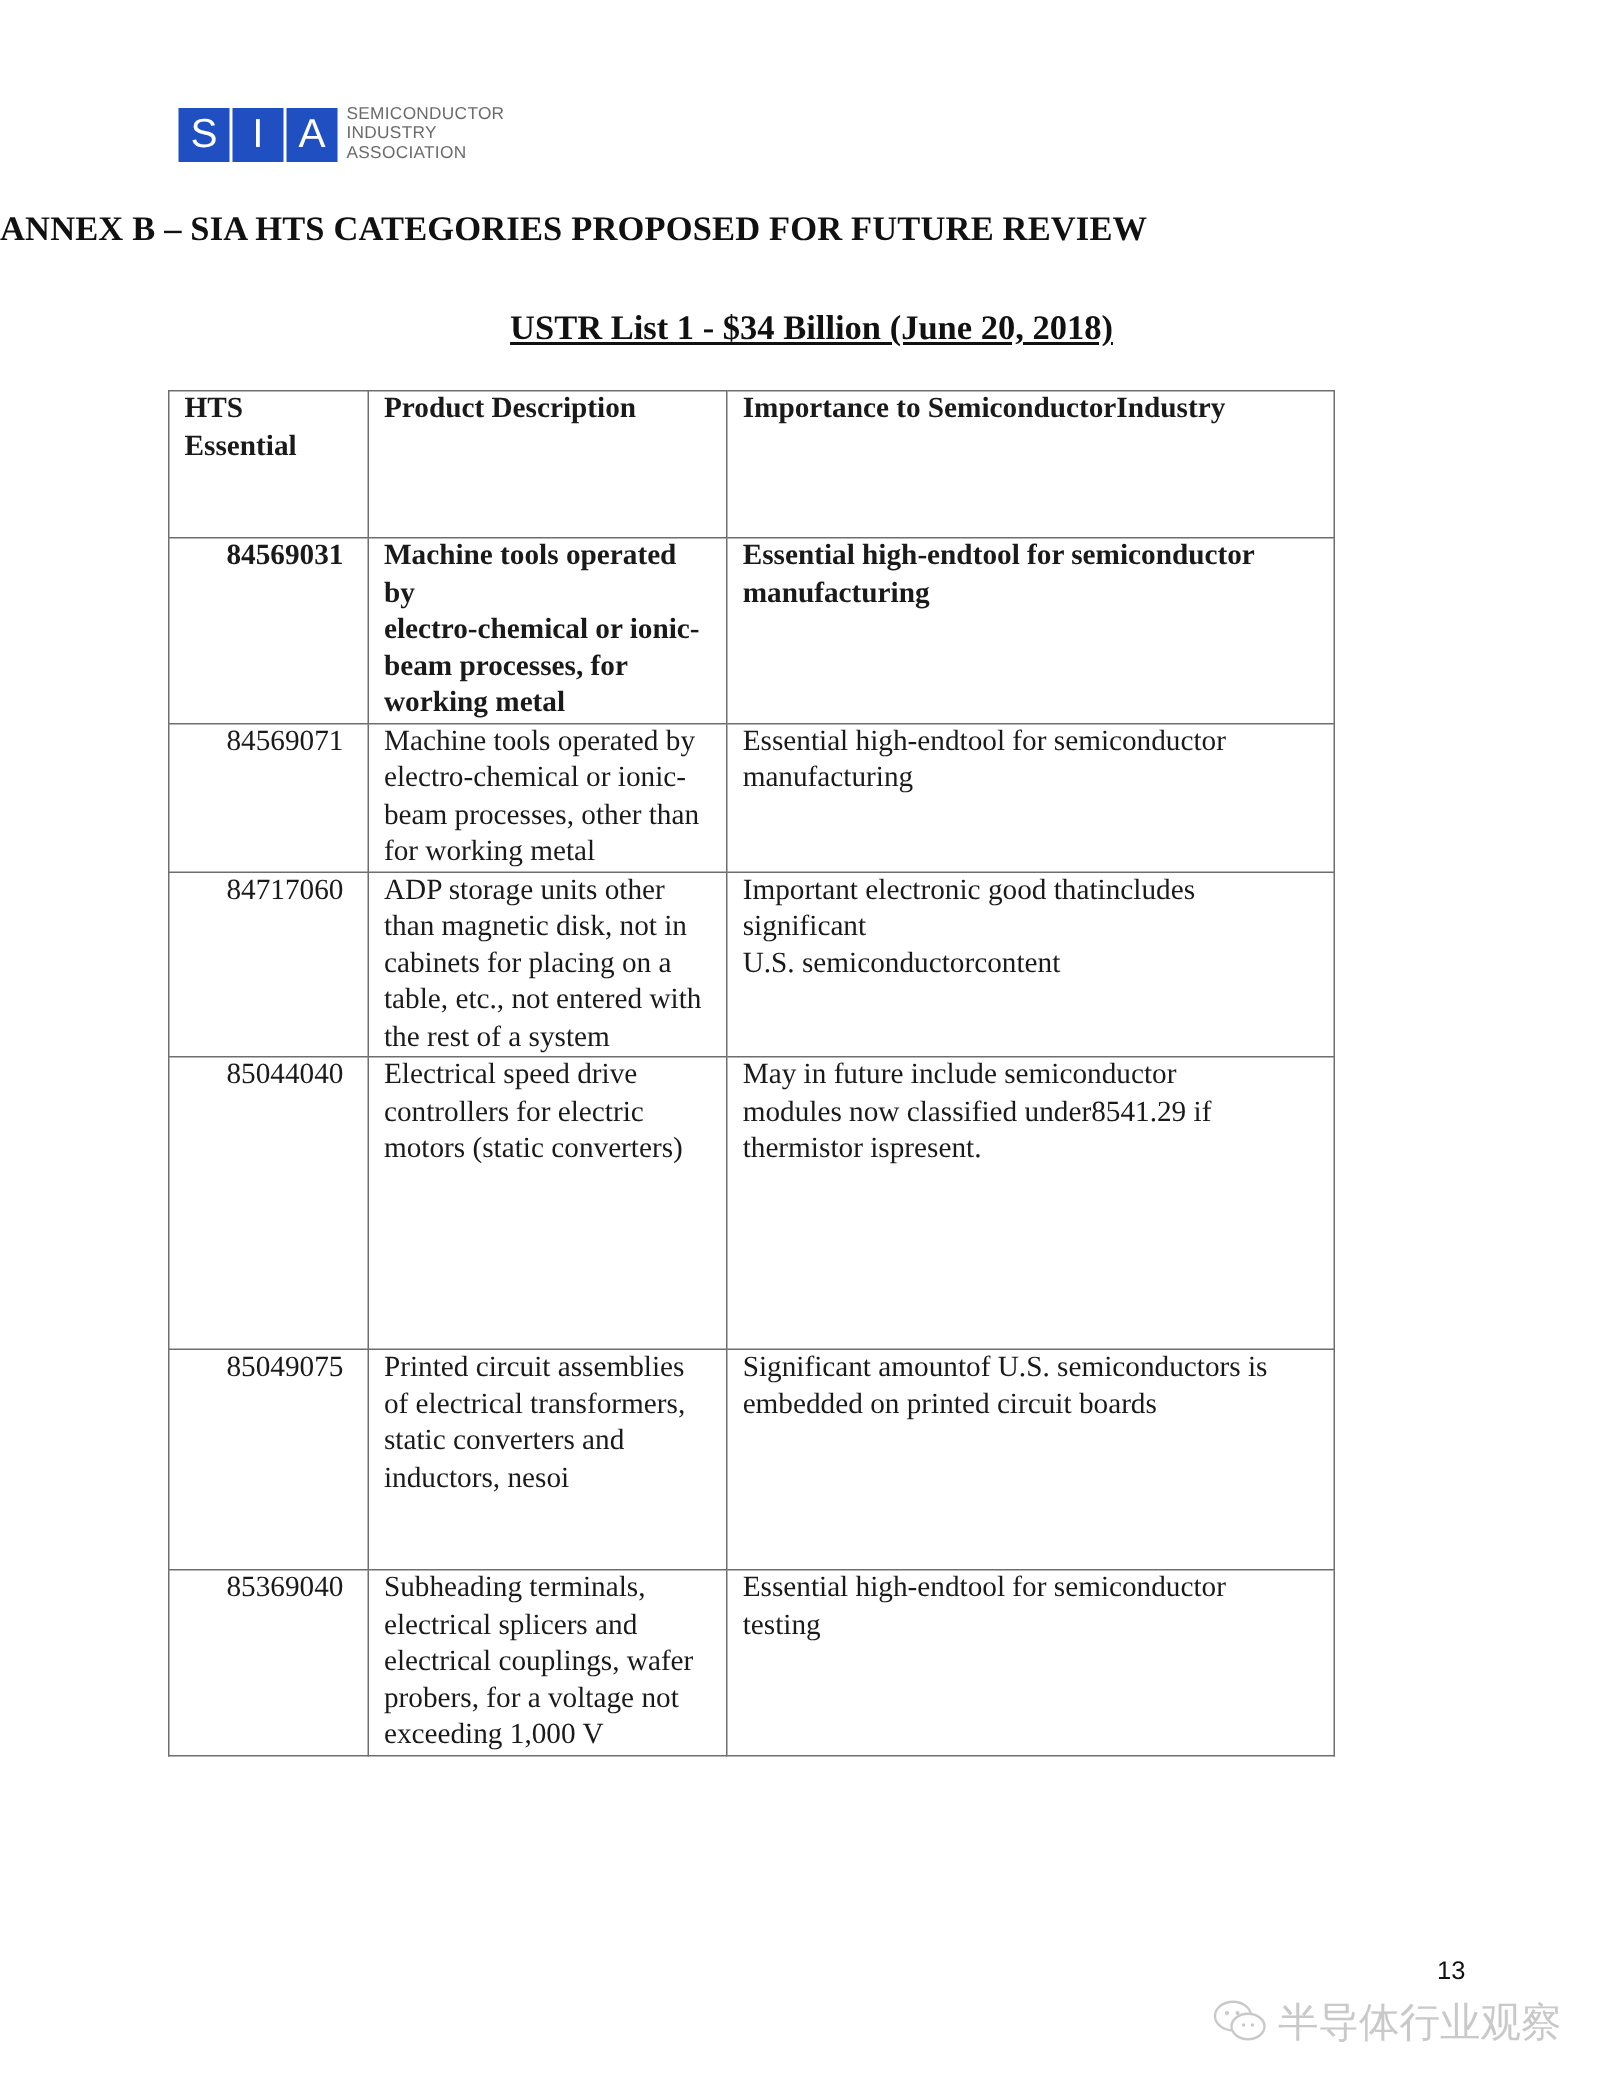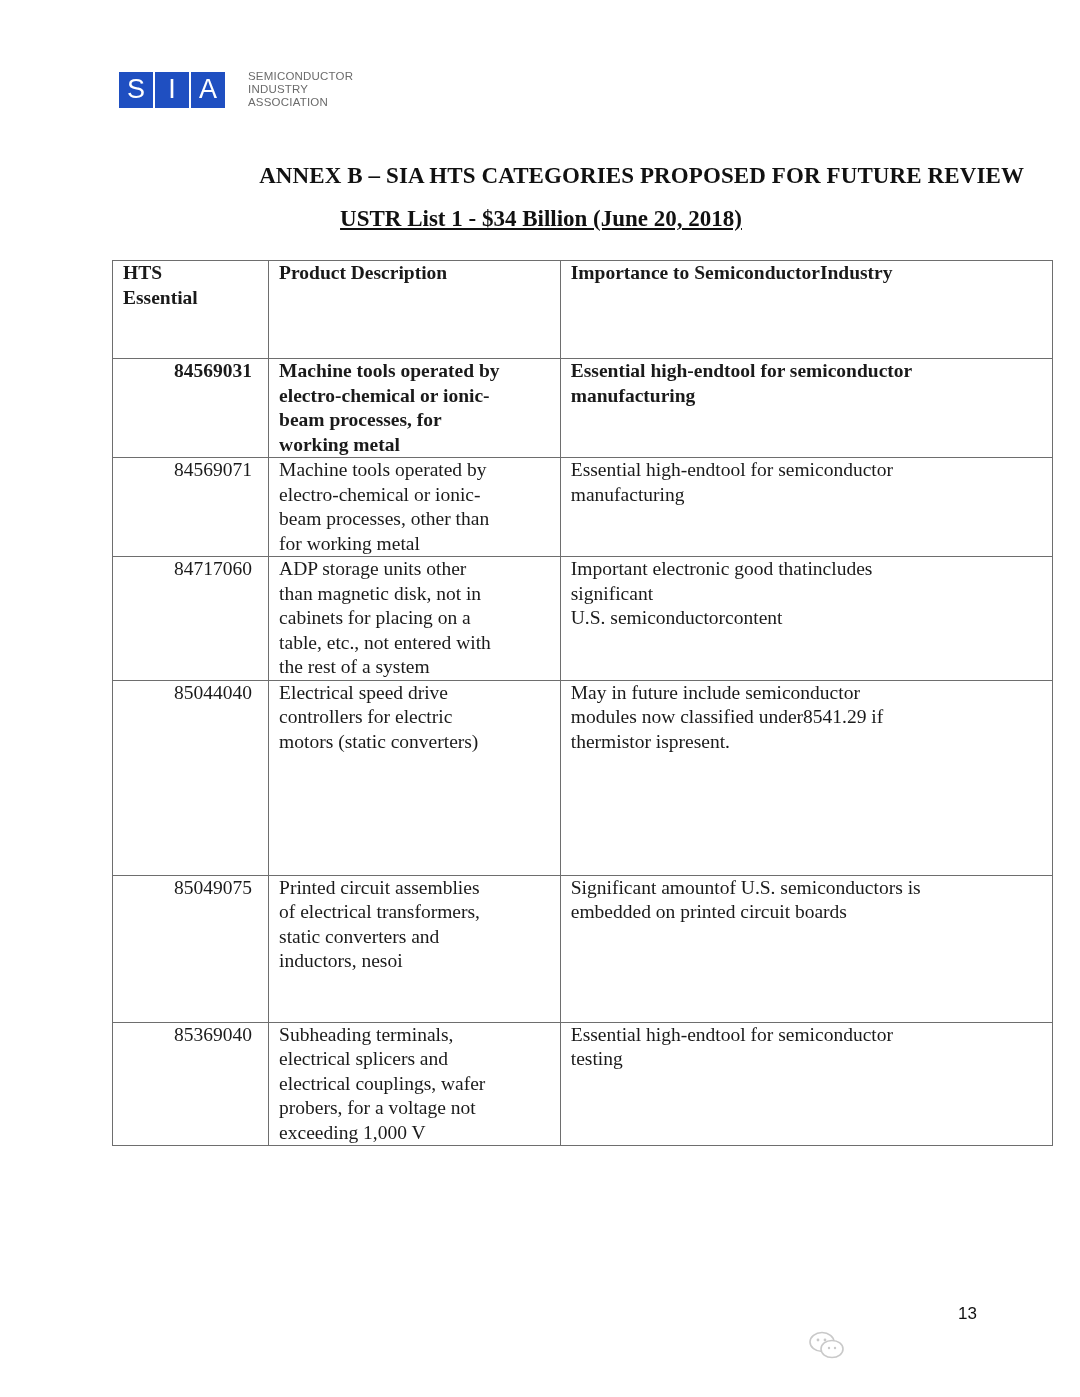--- a/index.html
+++ b/index.html
@@ -31,35 +31,35 @@
     height: 36px;
     background: #1f4fc1;
     color: #ffffff;
     font-family: "Liberation Sans", sans-serif;
     font-size: 27px;
     display: flex;
     align-items: center;
     justify-content: center;
   }
   .logo-text {
-    margin-left: 23px;
+    margin-left: 6px;
     font-family: "Liberation Sans", sans-serif;
     font-size: 11.5px;
     line-height: 13px;
     color: #6b6b6b;
     letter-spacing: 0.2px;
   }
   .logo-text div { white-space: nowrap; }
 
   .annex-title {
     position: absolute;
     left: 0;
     width: 1024px;
-    top: 163px;
-    text-align: right;
+    top: 140px;
+    text-align: left;
     font-weight: bold;
     font-size: 23px;
     letter-spacing: 0.1px;
     color: #111;
   }
   .list-title {
     position: absolute;
     left: 0;
     width: 1082px;
     top: 206px;
@@ -67,21 +67,21 @@
     font-weight: bold;
     font-size: 23px;
     text-decoration: underline;
     color: #111;
   }
 
   table.hts {
     position: absolute;
     left: 112px;
     top: 260px;
-    width: 941px;
+    width: 778px;
     border-collapse: collapse;
     font-size: 19.5px;
     line-height: 24.5px;
   }
   table.hts td, table.hts th {
     border: 1.5px solid #6e6e6e;
     vertical-align: top;
     padding: 0 8px 0 10px;
     text-align: left;
   }
@@ -250,13 +250,14 @@
 
 <div class="watermark">
   <svg width="38" height="32" viewBox="0 0 38 32">
     <ellipse cx="14" cy="12" rx="12" ry="9.5" fill="none" stroke="#c9c9c9" stroke-width="1.6"></ellipse>
     <ellipse cx="24" cy="19" rx="11" ry="8.5" fill="#fff" stroke="#c9c9c9" stroke-width="1.6"></ellipse>
     <circle cx="10" cy="10" r="1.4" fill="#c9c9c9"></circle>
     <circle cx="17" cy="10" r="1.4" fill="#c9c9c9"></circle>
     <circle cx="21" cy="18" r="1.2" fill="#c9c9c9"></circle>
     <circle cx="27" cy="18" r="1.2" fill="#c9c9c9"></circle>
   </svg>
+  <span>半导体行业观察</span>
 </div>
 
 </body></html>

